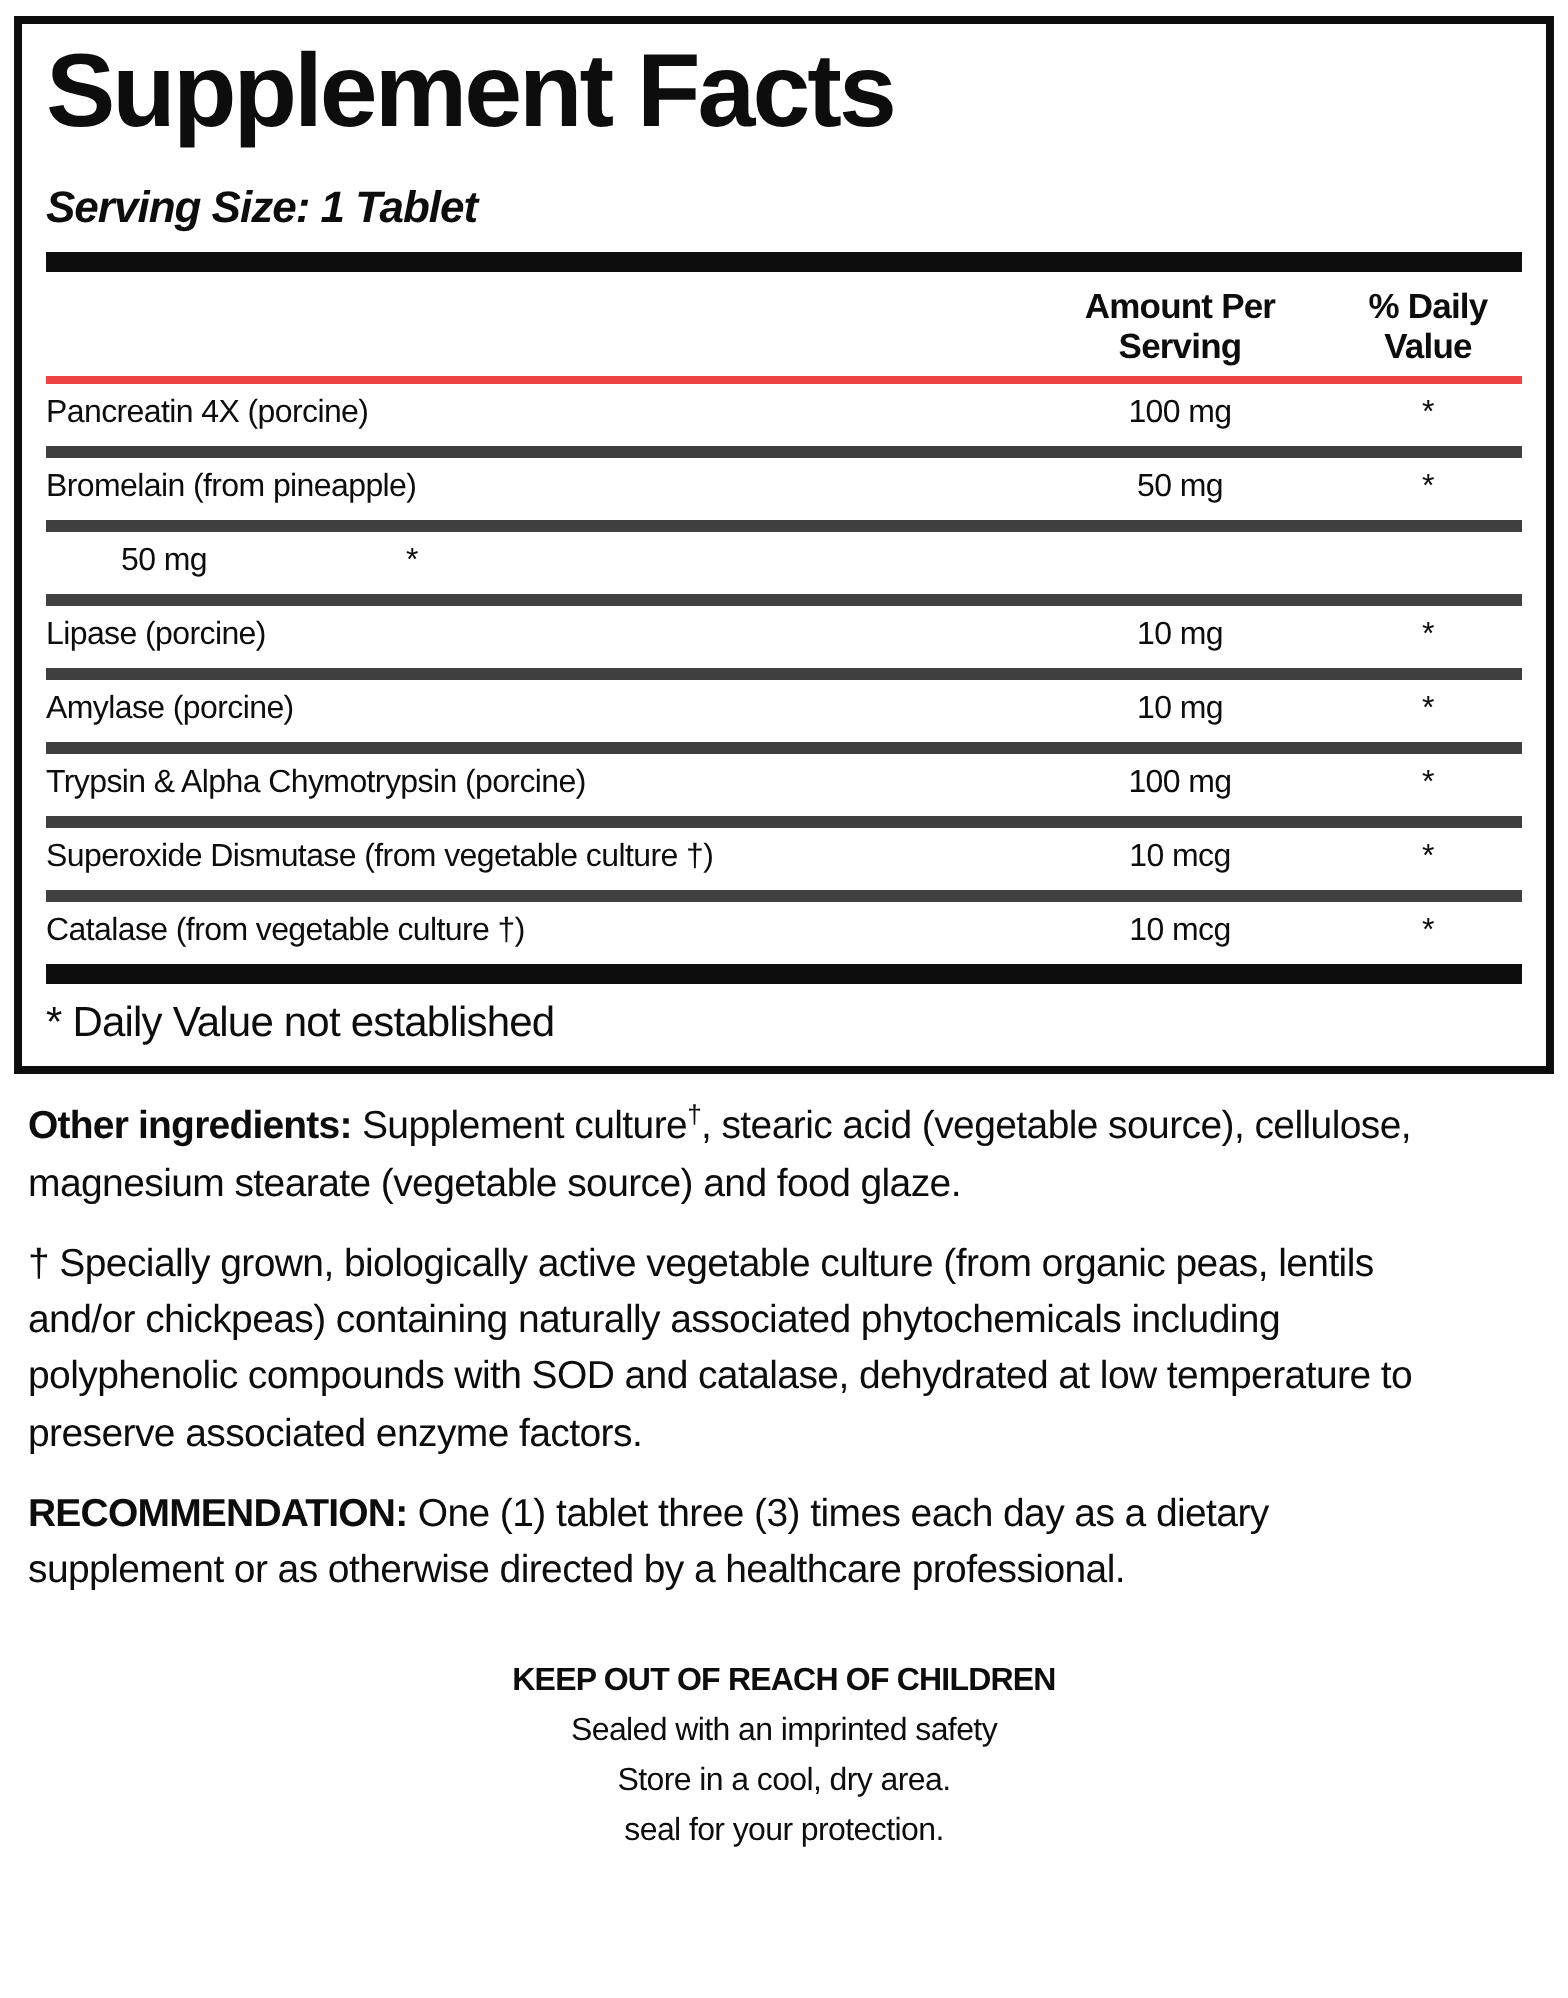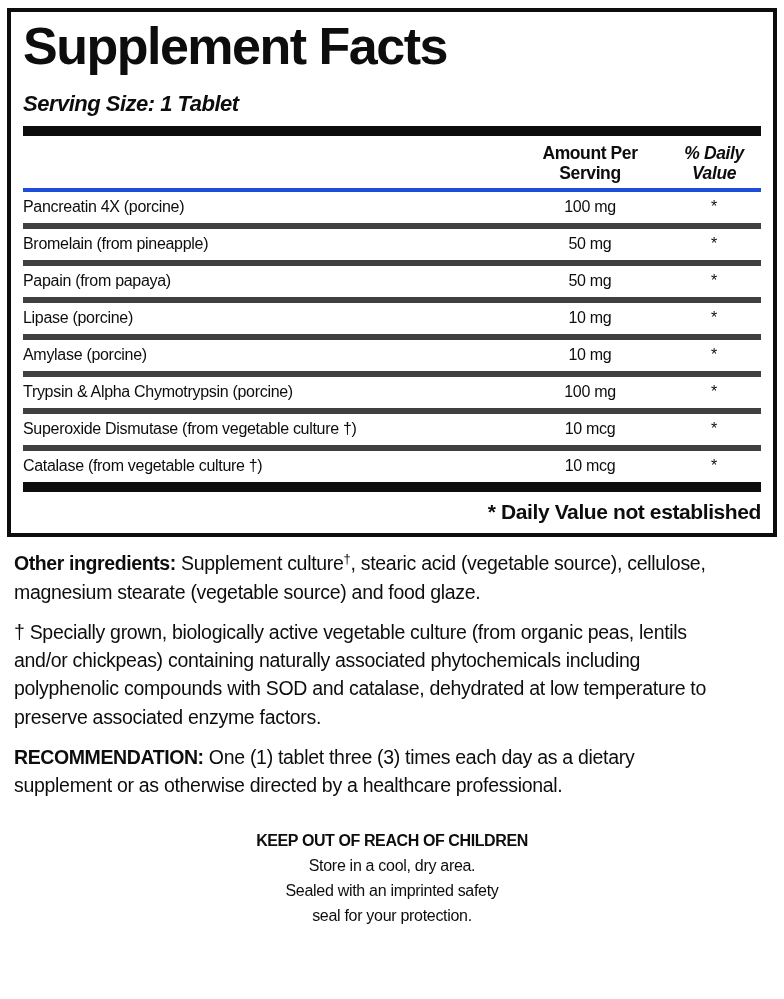--- a/index.html
+++ b/index.html
@@ -41,51 +41,50 @@
     font-style: italic;
   }
   .bar-thick {
     height: 10px;
     background: #0d0d0d;
   }
   .hdr-row {
     display: flex;
     align-items: flex-end;
     padding: 7px 0 5px 0;
-    border-bottom: 4px solid #1d4ed8;
+    border-bottom: 4px solid #ef4444;
   }
   .hdr-col {
     font-size: 17.5px;
     font-weight: bold;
     line-height: 1.15;
     text-align: center;
     letter-spacing: -0.4px;
   }
   .col-name { flex: 1; }
   .col-amt  { width: 118px; margin-right: 22px; }
-  .col-dv   { width: 86px; margin-right: 4px; font-style: italic; }
+  .col-dv   { width: 86px; margin-right: 4px; }
 
   .row {
     display: flex;
     align-items: center;
     font-size: 16px;
     padding: 6px 0 7px 0;
   }
   .row + .row { border-top: 6px solid #404040; }
   .cell-name { flex: 1; text-align: left; }
   .cell-amt  { width: 118px; margin-right: 22px; text-align: center; }
   .cell-dv   { width: 86px; margin-right: 4px; text-align: center; }
 
   .footnote {
     border-top: none;
     padding: 8px 0 3px 0;
     font-size: 21px;
-    font-weight: bold;
+    font-weight: normal;
     letter-spacing: -0.4px;
-    text-align: right;
   }
 
   
   .below {
     padding: 0 7px;
   }
   .para {
     font-size: 19.5px;
     line-height: 1.45;
     margin: 12px 0 0 0;
@@ -135,21 +134,20 @@
       <div class="cell-name">Pancreatin 4X (porcine)</div>
       <div class="cell-amt">100 mg</div>
       <div class="cell-dv">*</div>
     </div>
     <div class="row">
       <div class="cell-name">Bromelain (from pineapple)</div>
       <div class="cell-amt">50 mg</div>
       <div class="cell-dv">*</div>
     </div>
     <div class="row">
-      <div class="cell-name">Papain (from papaya)</div>
       <div class="cell-amt">50 mg</div>
       <div class="cell-dv">*</div>
     </div>
     <div class="row">
       <div class="cell-name">Lipase (porcine)</div>
       <div class="cell-amt">10 mg</div>
       <div class="cell-dv">*</div>
     </div>
     <div class="row">
       <div class="cell-name">Amylase (porcine)</div>
@@ -186,19 +184,19 @@
 and/or chickpeas) containing naturally associated phytochemicals including
 polyphenolic compounds with SOD and catalase, dehydrated at low temperature to
 preserve associated enzyme factors.</p>
 
 
     <p class="para"><b>RECOMMENDATION:</b><span> One (1) tablet three (3) times each day as a dietary
 supplement or as otherwise directed by a healthcare professional.</span></p>
 
     <div class="storage">
       <div class="heading">KEEP OUT OF REACH OF CHILDREN</div>
+      <div>Sealed with an imprinted safety</div>
       <div>Store in a cool, dry area.</div>
-      <div>Sealed with an imprinted safety</div>
       <div>seal for your protection.</div>
     </div>
 
   </div>
 </div>
 
 </body></html>

